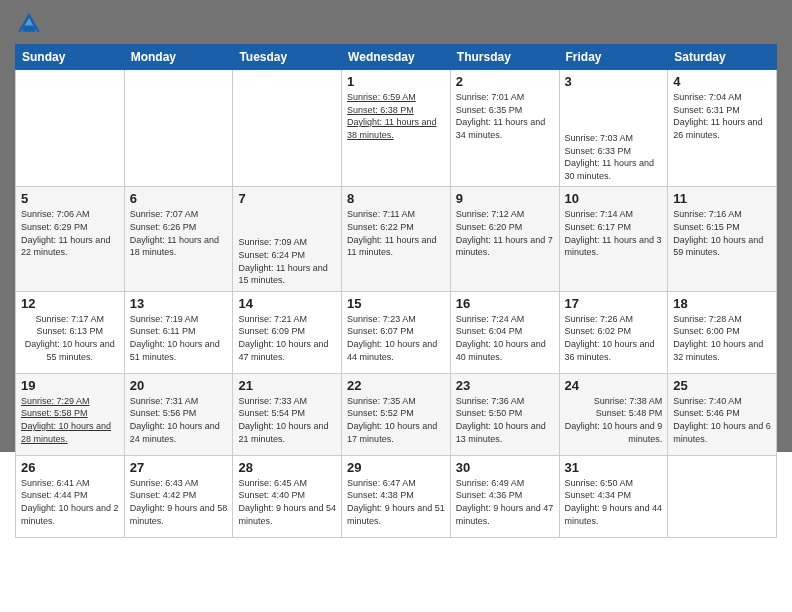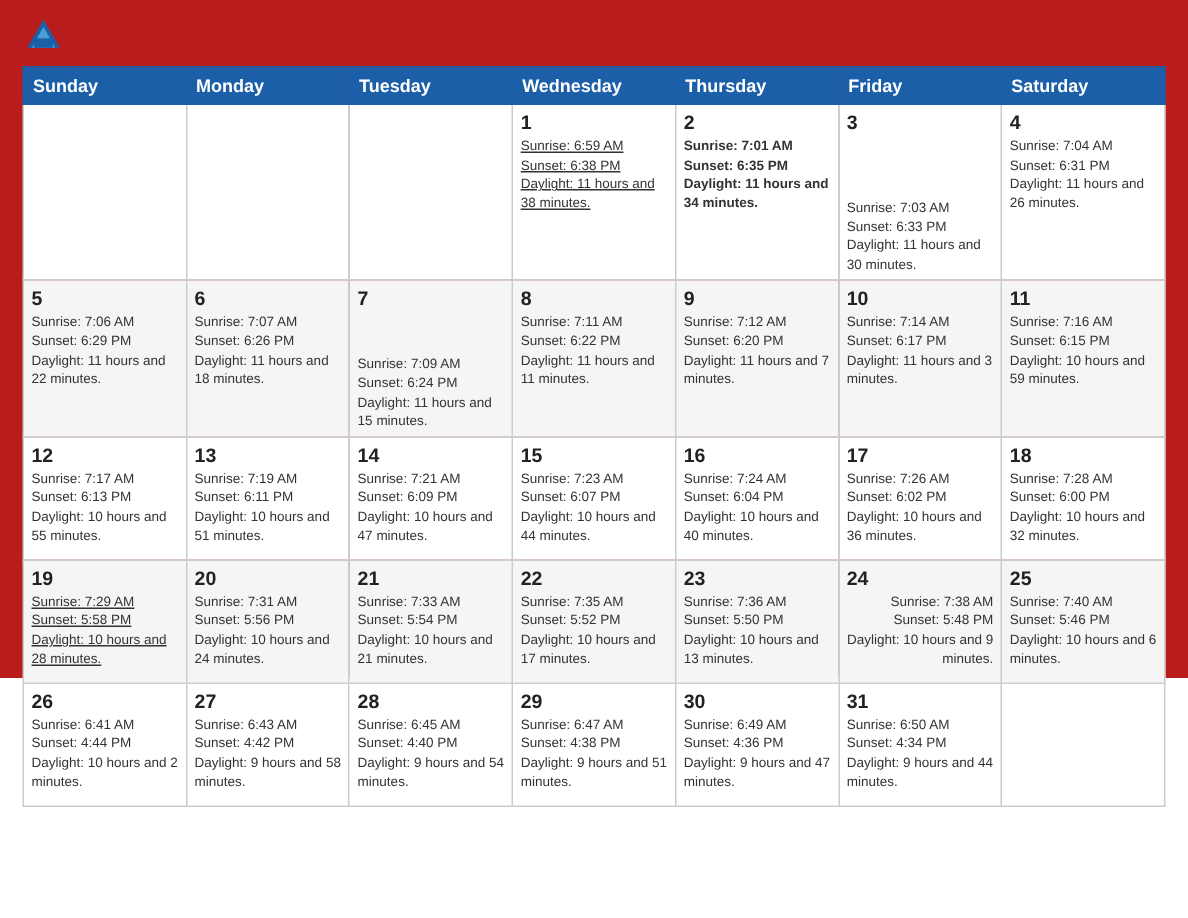--- a/index.html
+++ b/index.html
@@ -6,21 +6,21 @@
     body {
       font-family: Arial, sans-serif;
       background: #fff;
       width: 792px;
       height: 612px;
       overflow: hidden;
     }
     .page {
       width: 792px;
       height: 452px;
-      background: #b91c1c;
+      background: #737373;
       padding: 10px 15px;
     }
     .header {
       display: flex;
       justify-content: space-between;
       align-items: flex-start;
       margin-bottom: 6px;
     }
     .logo {
       display: flex;
@@ -142,21 +142,21 @@
           <td class="empty-cell"></td>
           <td class="empty-cell"></td>
           <td>
             <div class="day-number">1</div>
             <div class="day-info" style="white-space: pre-line; text-decoration: underline;">Sunrise: 6:59 AM
 Sunset: 6:38 PM
 Daylight: 11 hours and 38 minutes.</div>
           </td>
           <td>
             <div class="day-number">2</div>
-            <div class="day-info" style="white-space: pre-line; font-weight: bold;">Sunrise: 7:01 AM
+            <div class="day-info" style="white-space: pre-line;">Sunrise: 7:01 AM
 Sunset: 6:35 PM
 Daylight: 11 hours and 34 minutes.</div>
           </td>
           <td>
             <div class="day-number">3</div>
             <div class="day-info" style="white-space: pre-line; margin-top: 43px;">Sunrise: 7:03 AM
 Sunset: 6:33 PM
 Daylight: 11 hours and 30 minutes.</div>
           </td>
           <td>
@@ -206,21 +206,21 @@
           <td>
             <div class="day-number">11</div>
             <div class="day-info" style="white-space: pre-line;">Sunrise: 7:16 AM
 Sunset: 6:15 PM
 Daylight: 10 hours and 59 minutes.</div>
           </td>
         </tr>
         <tr>
           <td>
             <div class="day-number">12</div>
-            <div class="day-info" style="white-space: pre-line;">Sunrise: 7:17 AM
+            <div class="day-info" style="white-space: pre-line; text-align: center;">Sunrise: 7:17 AM
 Sunset: 6:13 PM
 Daylight: 10 hours and 55 minutes.</div>
           </td>
           <td>
             <div class="day-number">13</div>
             <div class="day-info" style="white-space: pre-line;">Sunrise: 7:19 AM
 Sunset: 6:11 PM
 Daylight: 10 hours and 51 minutes.</div>
           </td>
           <td>

